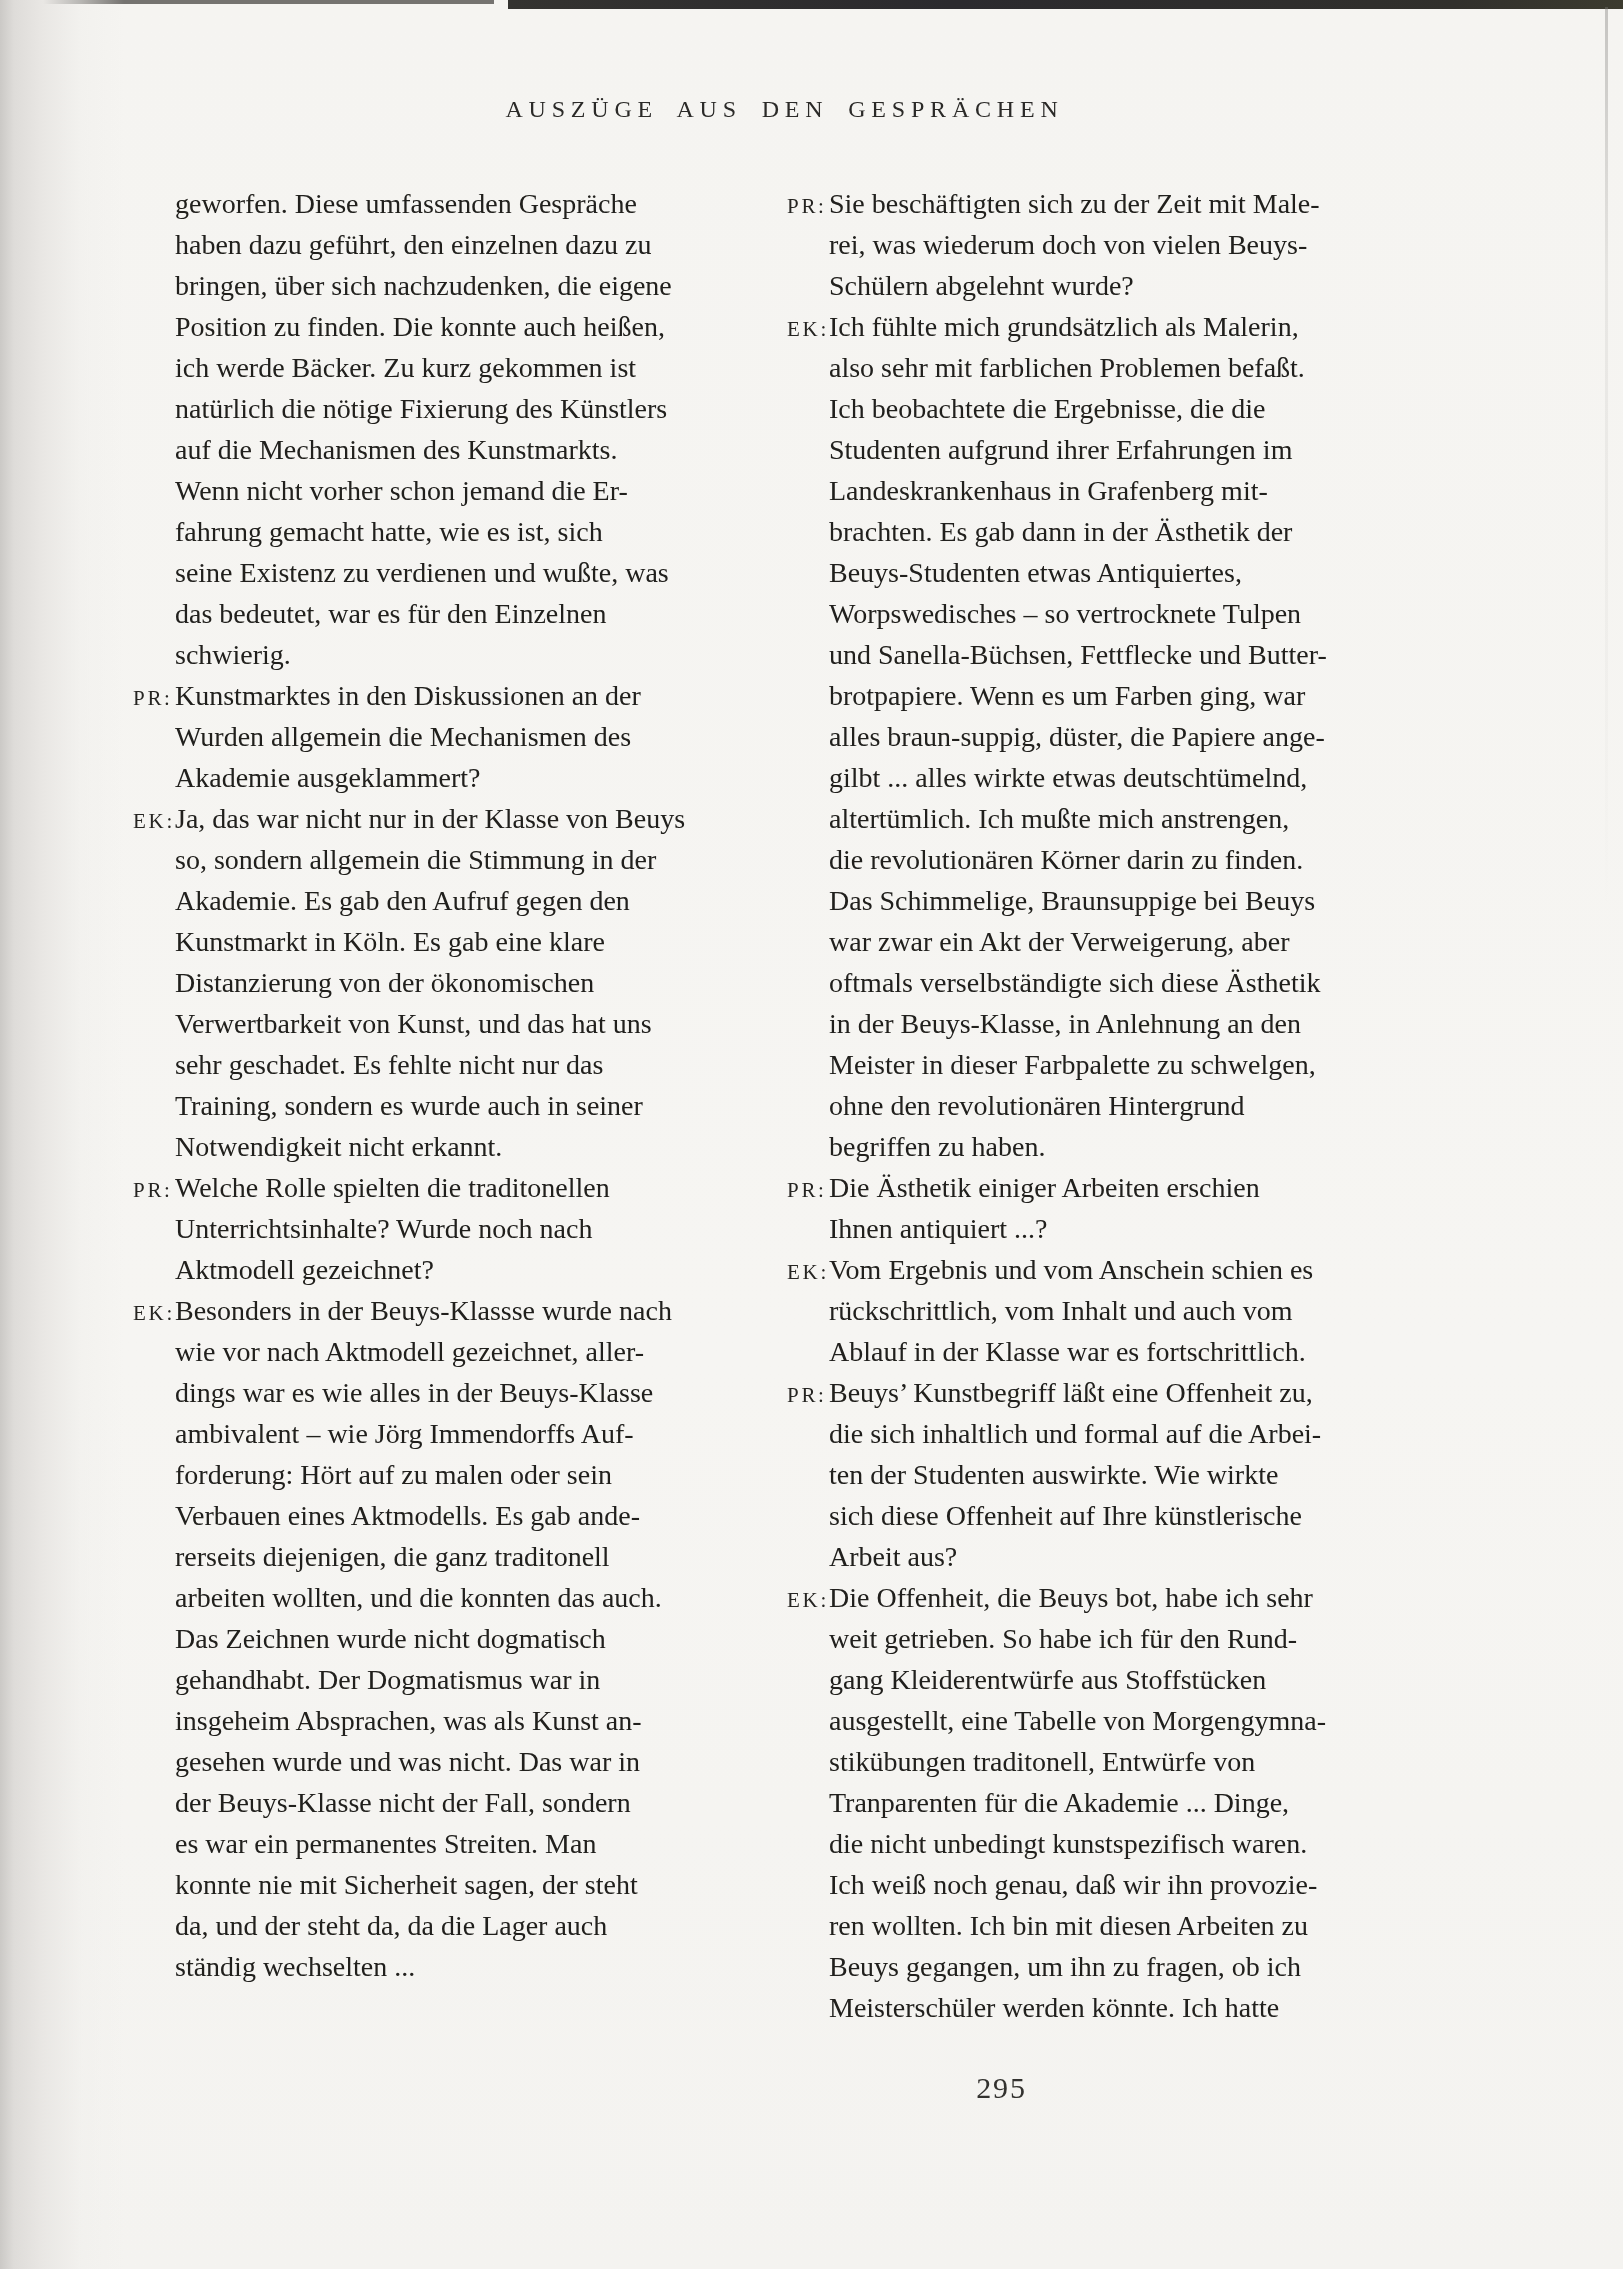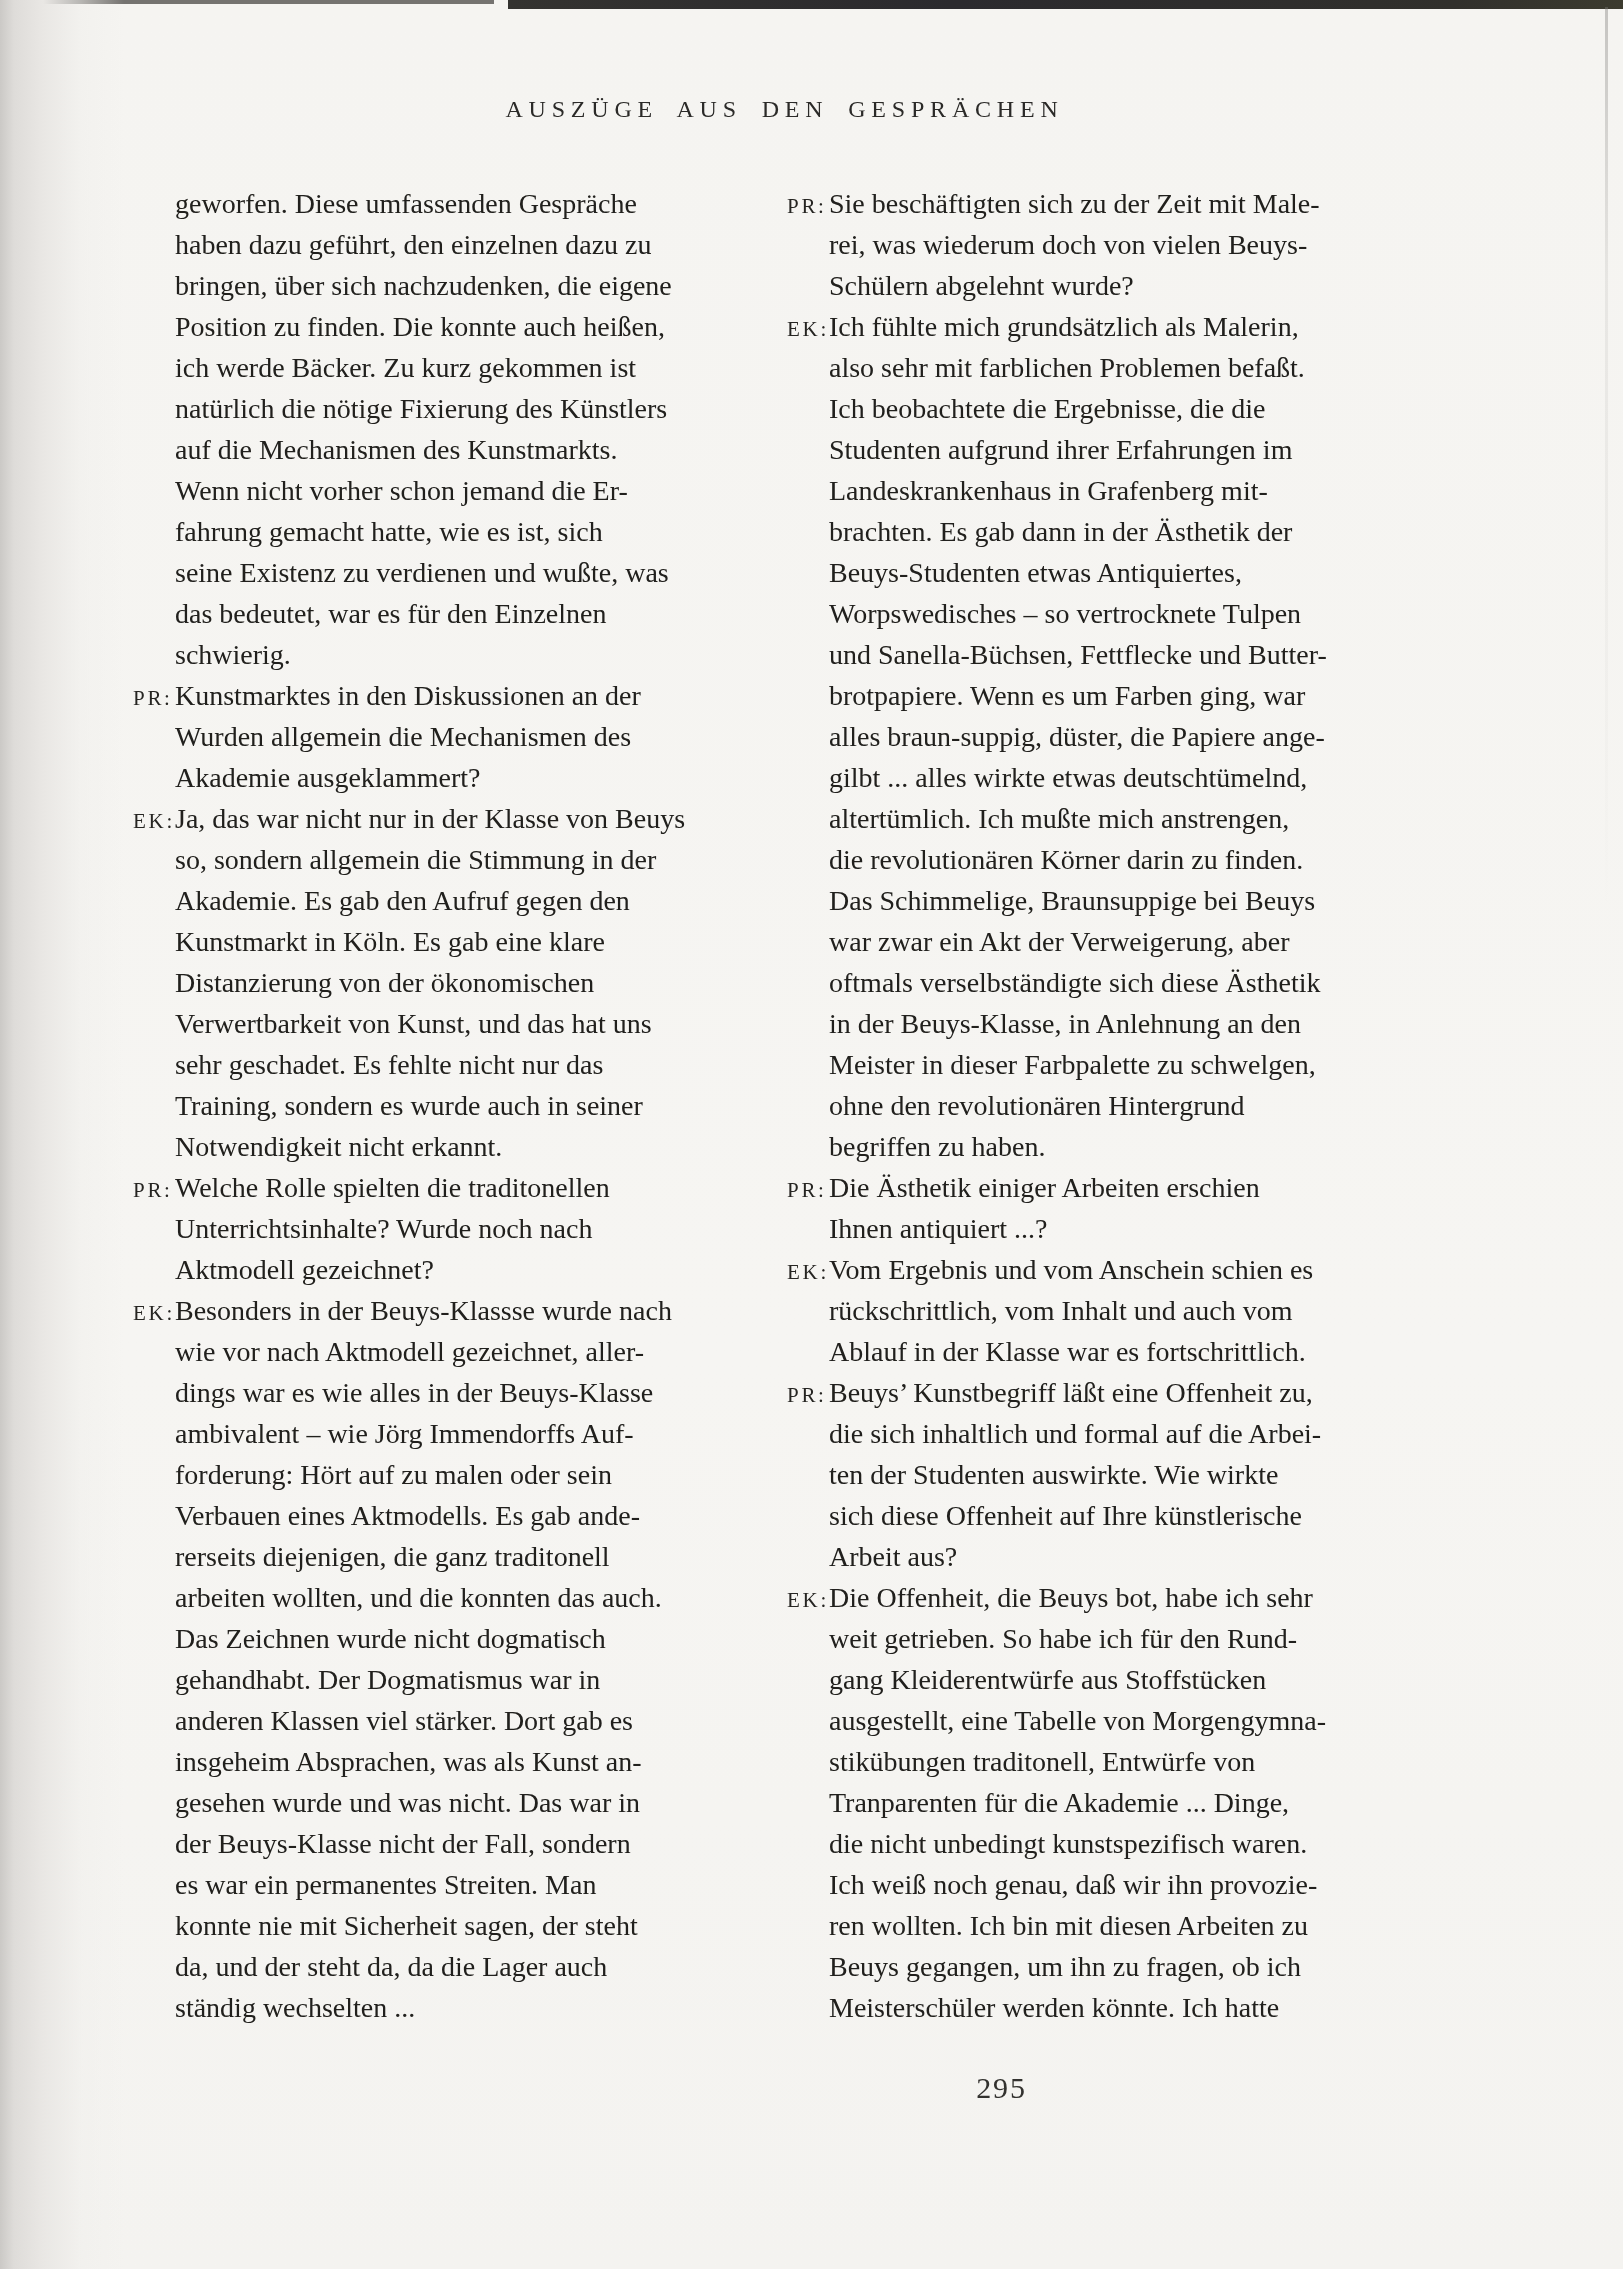--- a/index.html
+++ b/index.html
@@ -126,21 +126,20 @@
         <div class="line">Besonders in der Beuys-Klassse wurde nach</div>
         <div class="line">wie vor nach Aktmodell gezeichnet, aller-</div>
         <div class="line">dings war es wie alles in der Beuys-Klasse</div>
         <div class="line">ambivalent – wie Jörg Immendorffs Auf-</div>
         <div class="line">forderung: Hört auf zu malen oder sein</div>
         <div class="line">Verbauen eines Aktmodells. Es gab ande-</div>
         <div class="line">rerseits diejenigen, die ganz traditonell</div>
         <div class="line">arbeiten wollten, und die konnten das auch.</div>
         <div class="line">Das Zeichnen wurde nicht dogmatisch</div>
         <div class="line">gehandhabt. Der Dogmatismus war in</div>
-        <div class="line">anderen Klassen viel stärker. Dort gab es</div>
         <div class="line">insgeheim Absprachen, was als Kunst an-</div>
         <div class="line">gesehen wurde und was nicht. Das war in</div>
         <div class="line">der Beuys-Klasse nicht der Fall, sondern</div>
         <div class="line">es war ein permanentes Streiten. Man</div>
         <div class="line">konnte nie mit Sicherheit sagen, der steht</div>
         <div class="line">da, und der steht da, da die Lager auch</div>
         <div class="line">ständig wechselten ...</div>
       </div>
     </div>
 

